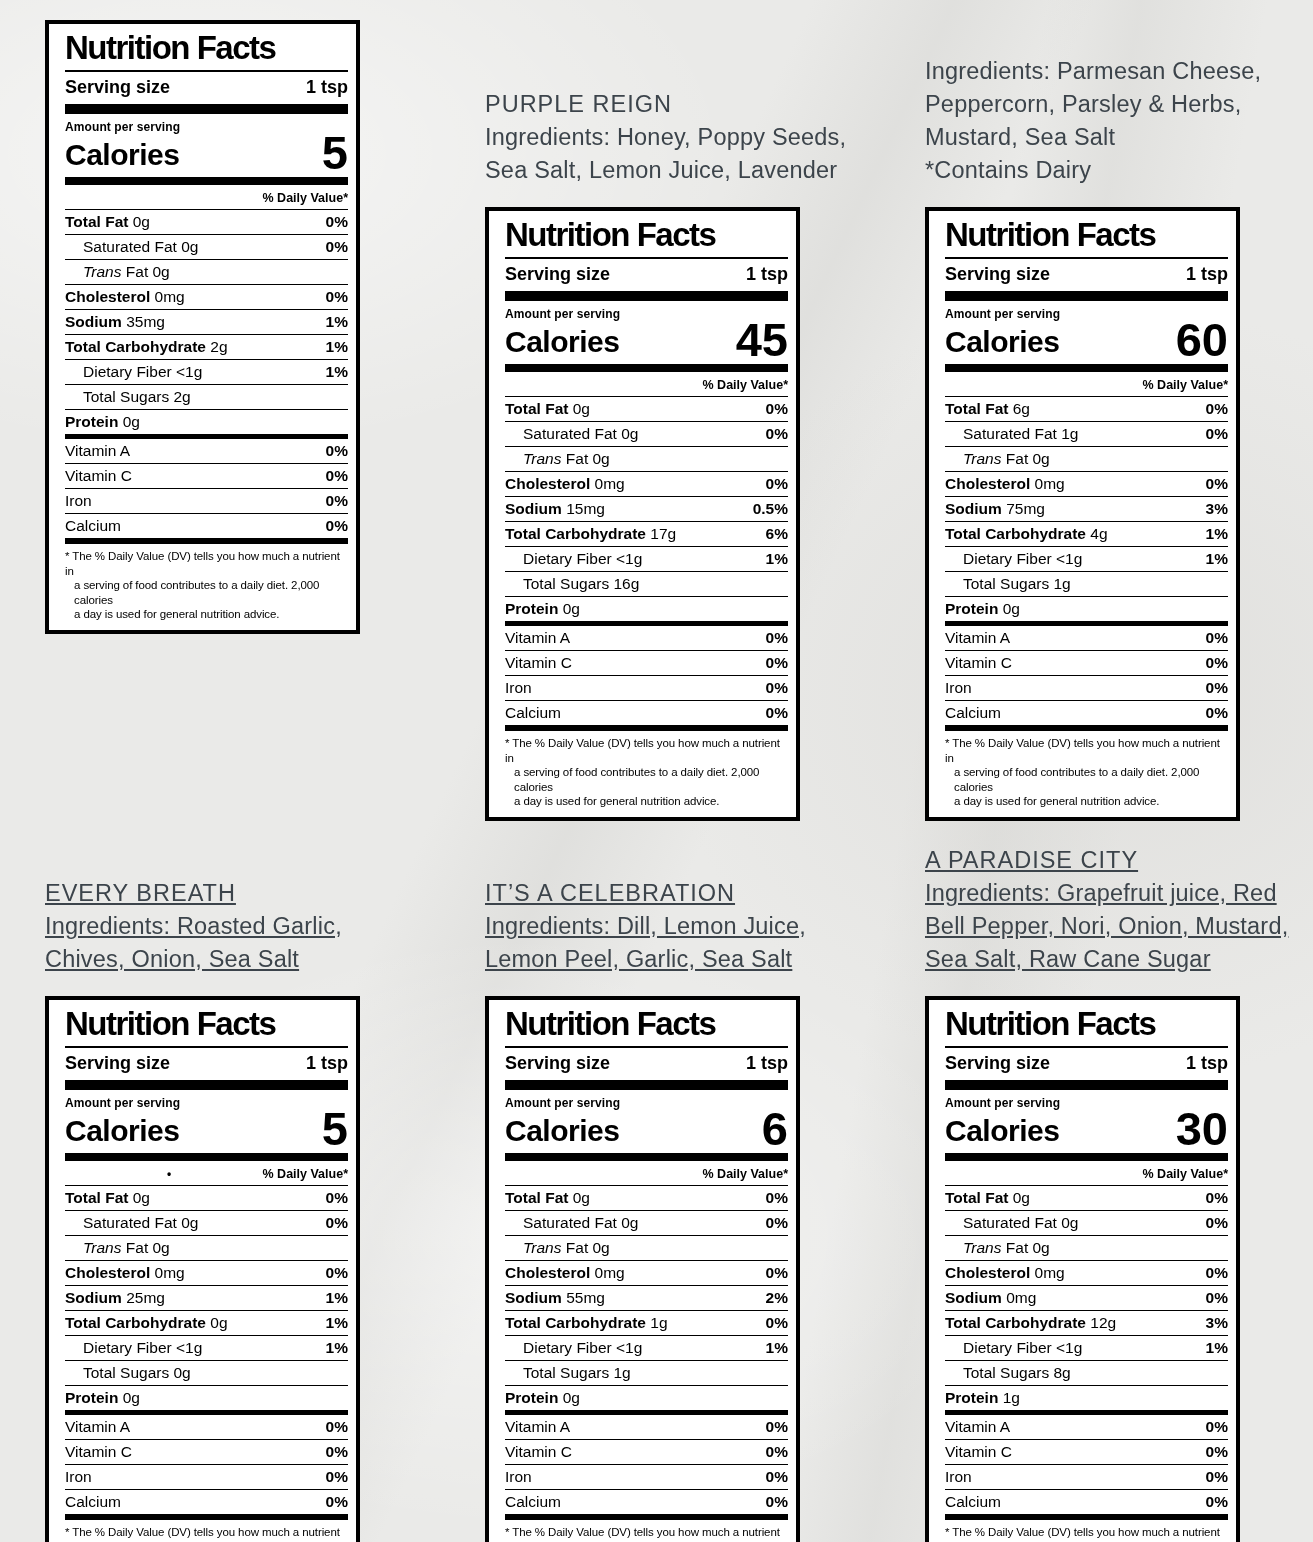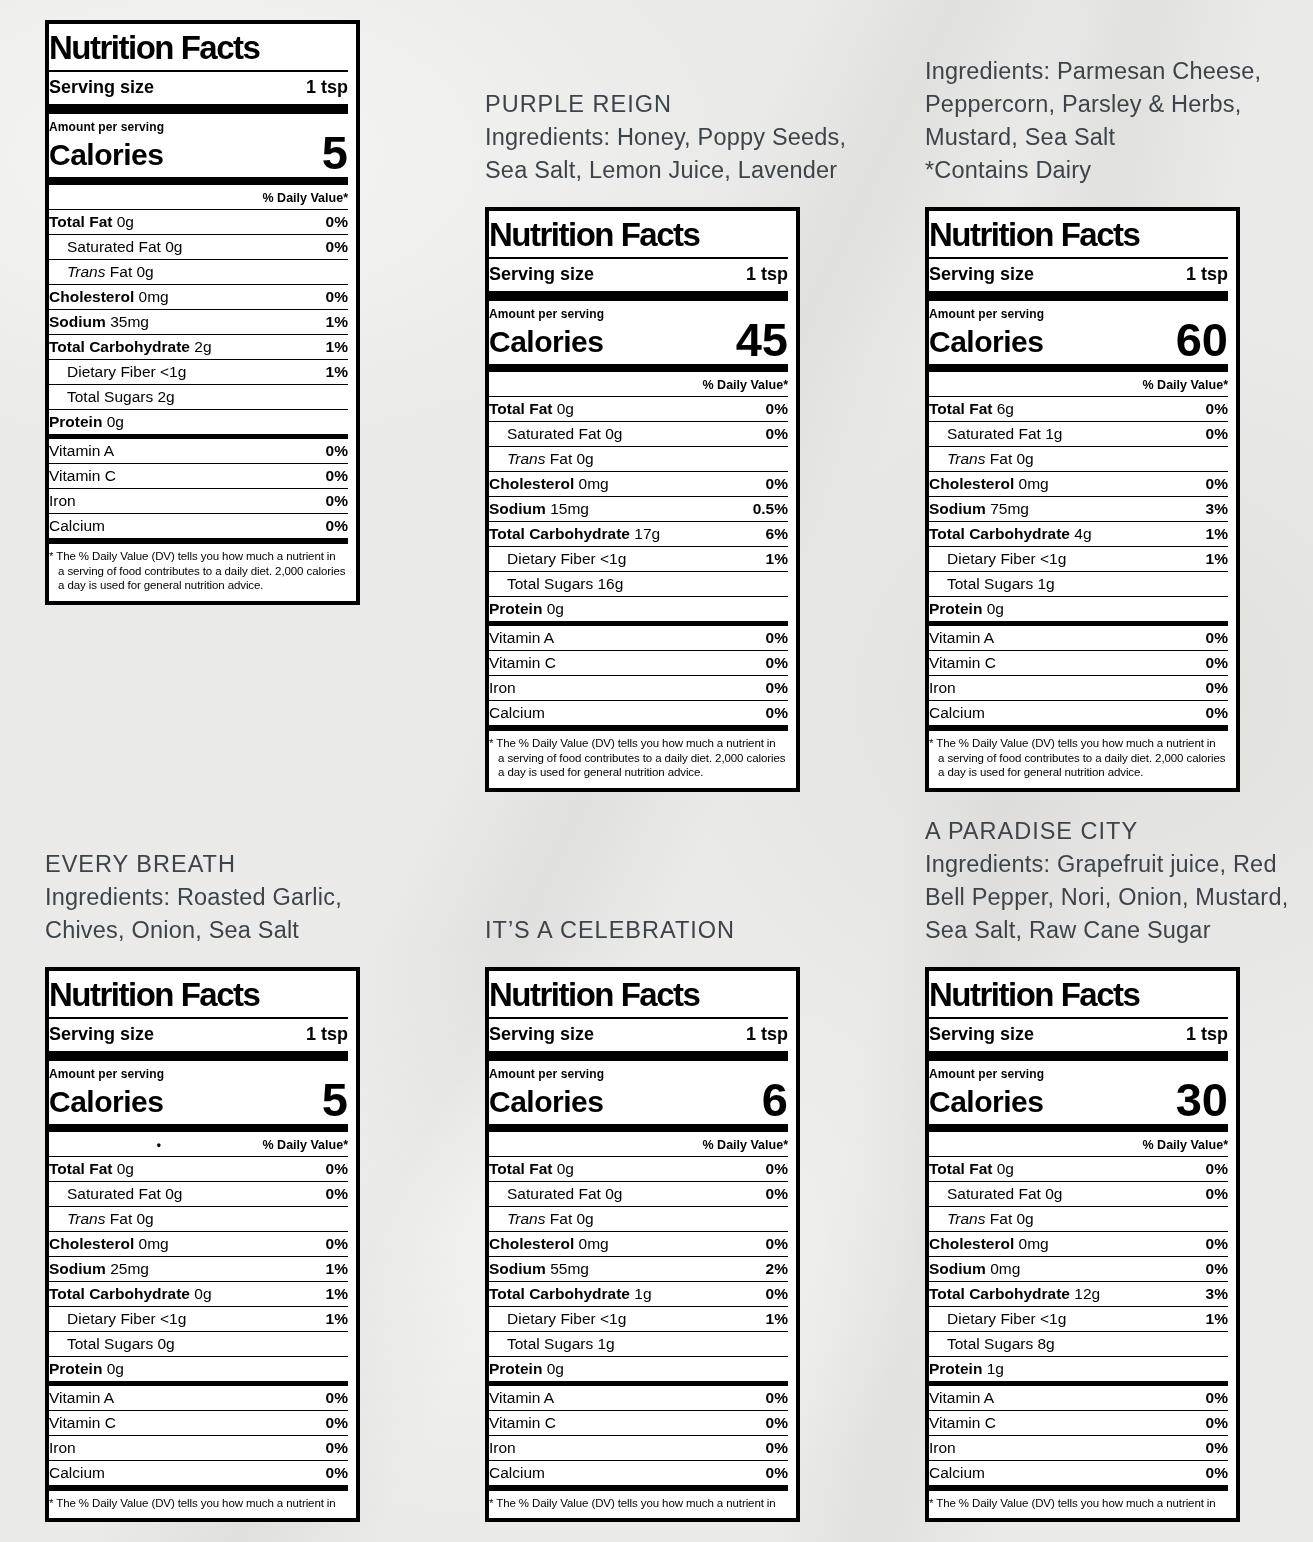--- a/index.html
+++ b/index.html
@@ -25,29 +25,29 @@
   
   .hdr{
     width:382px;
     display:flex;flex-direction:column;justify-content:flex-end;
     box-sizing:border-box;
     padding-bottom:20px;
     color:#3c444b;
     font-size:23.5px;line-height:33px;letter-spacing:.2px;
   }
   .row1 .hdr{height:187px;}
-  .row2 .hdr{height:175px;}
+  .row2 .hdr{height:175px;text-decoration:underline;}
   .hdr .title{letter-spacing:1px;}
   
   .label{
     box-sizing:border-box;
     width:315px;
     background:#fff;
     border:4px solid #000;
-    padding:3px 8px 8px 0;
+    padding:3px 8px 8px 16px;
     color:#000;
   }
   .nf-title{
     font-size:33px;font-weight:900;letter-spacing:-1.5px;
     line-height:40px;white-space:nowrap;
     border-bottom:2px solid #000;
     padding:1px 0 2px 0;
   }
   .serving{
     display:flex;justify-content:space-between;align-items:baseline;
@@ -437,20 +437,21 @@
       <div class="bar bar-ft"></div>
       <div class="footnote">
           <div class="fl first">* The % Daily Value (DV) tells you how much a nutrient in</div>
         </div>
     </div>
   </div>
 
   <div class="cell row2">
     <div class="hdr">
       <div class="title">IT’S A CELEBRATION</div>
+      <div class="ingredients">Ingredients: Dill, Lemon Juice, Lemon Peel, Garlic, Sea Salt</div>
 
     </div>
     <div class="label">
       <div class="nf-title">Nutrition Facts</div>
       <div class="serving">
         <span>Serving size</span>
         <span>1 tsp</span>
       </div>
       <div class="bar bar-lg"></div>
       <div class="amount-per">Amount per serving</div>

